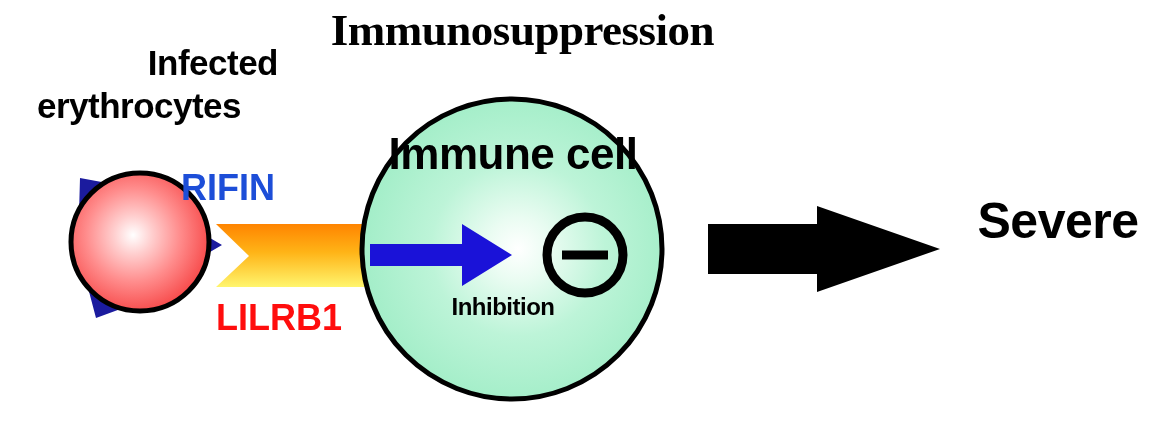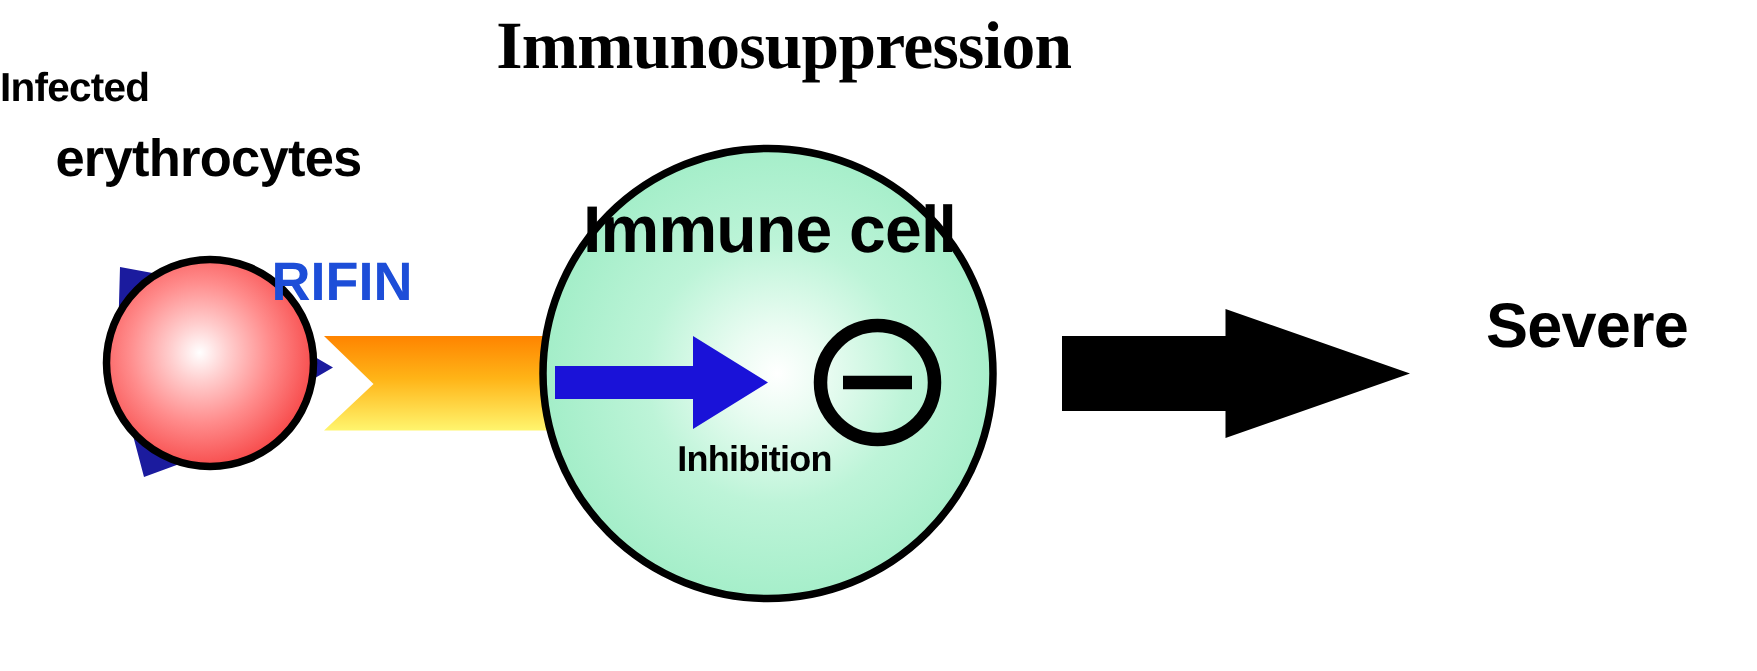--- a/index.html
+++ b/index.html
@@ -38,22 +38,22 @@
     top: 8px;
     width: 1045px;
     text-align: center;
     font-size: 45px;
     font-family: Liberation Serif, serif;
   }
   #label-infected {
     left: 0;
     top: 45px;
     width: 278px;
-    text-align: left;
-    font-size: 27px;
+    text-align: right;
+    font-size: 35px;
   }
   #label-erythrocytes {
     left: 0;
     top: 88px;
     width: 278px;
     text-align: center;
     font-size: 35px;
   }
   #label-rifin {
     left: 181px;
@@ -81,21 +81,21 @@
     top: 295px;
     width: 282px;
     text-align: center;
     font-size: 24px;
   }
   #label-severe {
     left: 945px;
     top: 196px;
     width: 226px;
     text-align: center;
-    font-size: 42px;
+    font-size: 50px;
   }
   #label-malaria {
     left: 945px;
     top: 254px;
     width: 226px;
     text-align: center;
     font-size: 42px;
   }
 </style>
 </head>
@@ -155,20 +155,21 @@
   </svg>
 
   <div class="lbl" id="title-immunosuppression">Immunosuppression</div>
 
   <div class="lbl" id="label-infected">Infected</div>
 
   <div class="lbl" id="label-erythrocytes">erythrocytes</div>
 
   <div class="lbl" id="label-rifin">RIFIN</div>
 
+  <div class="lbl" id="label-lilrb1">LILRB1</div>
 
   <div class="lbl" id="label-immune-cell">Immune cell</div>
 
   <div class="lbl" id="label-inhibition">Inhibition</div>
 
   <div class="lbl" id="label-severe">Severe</div>
 
 
 </div>
 

